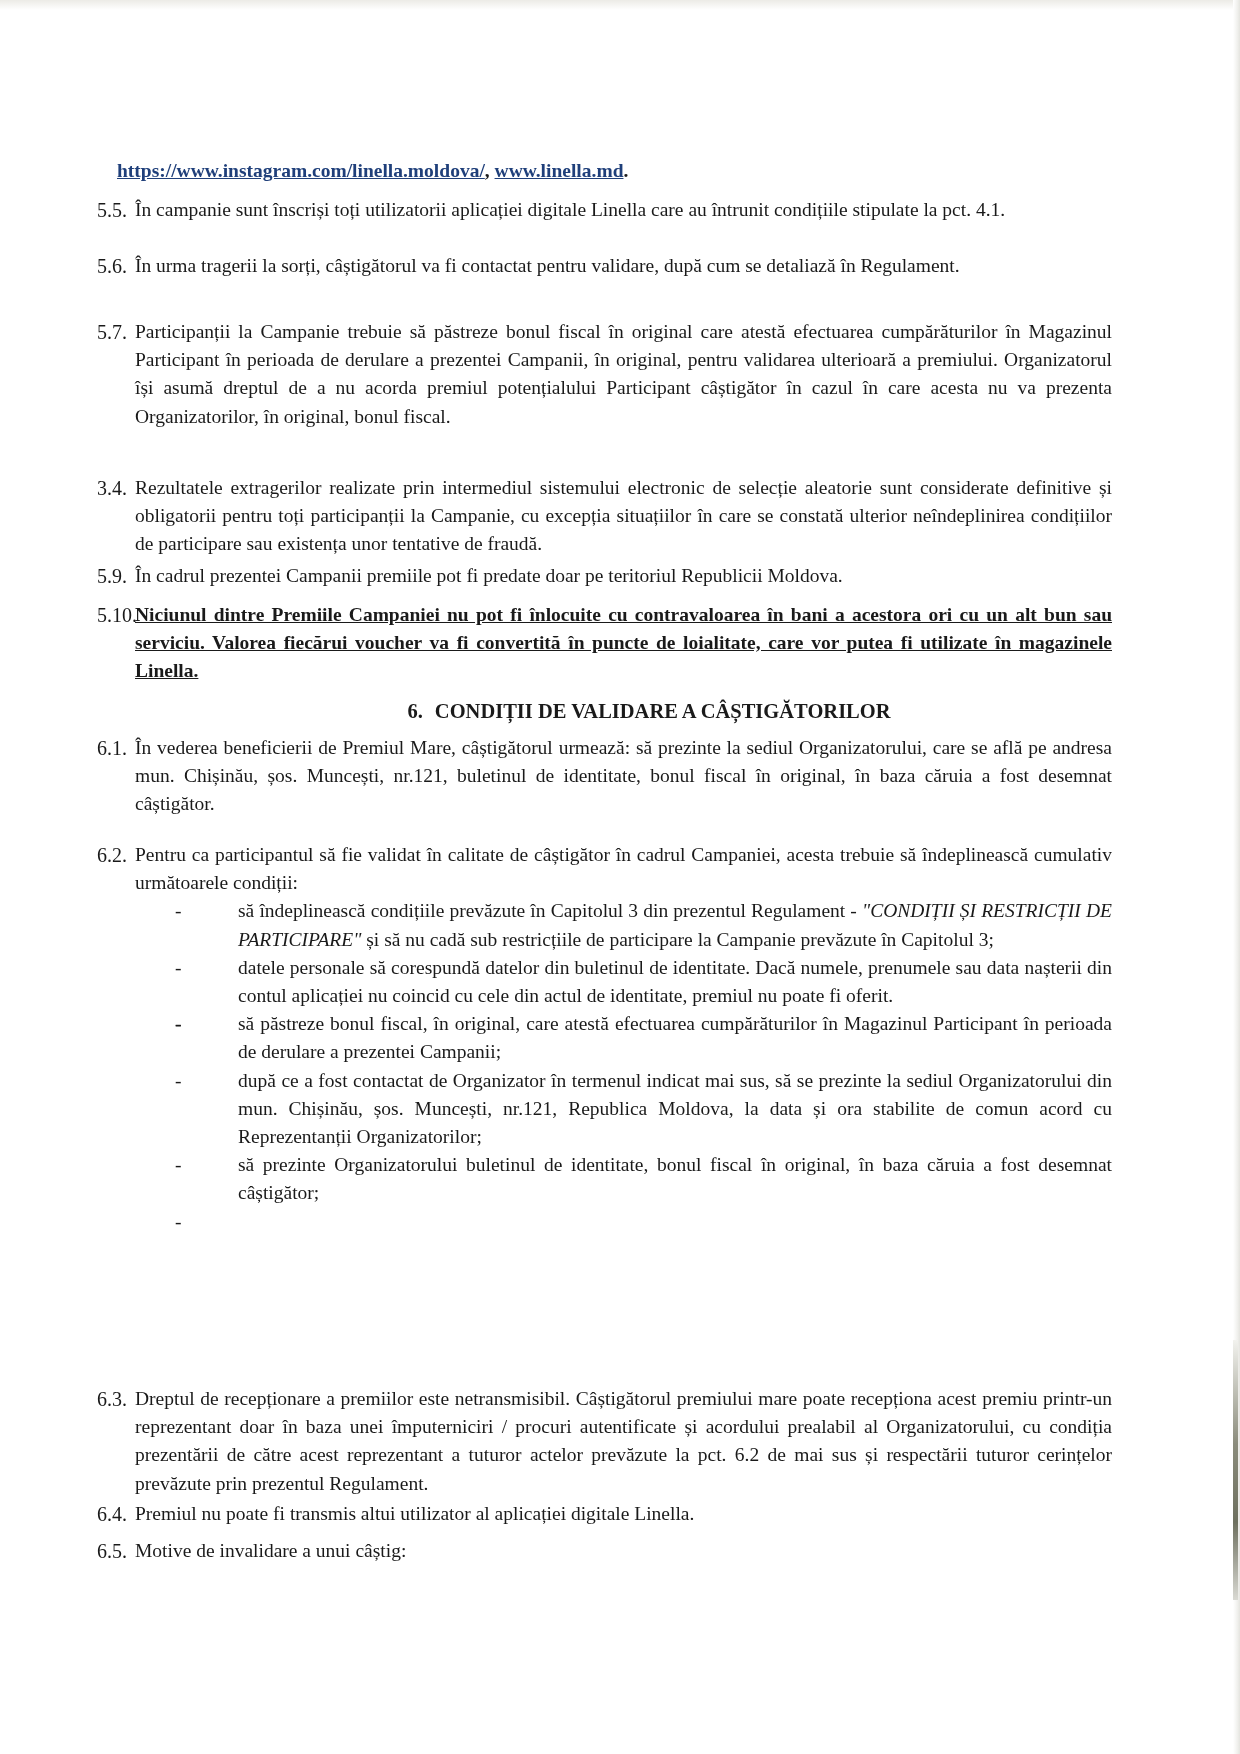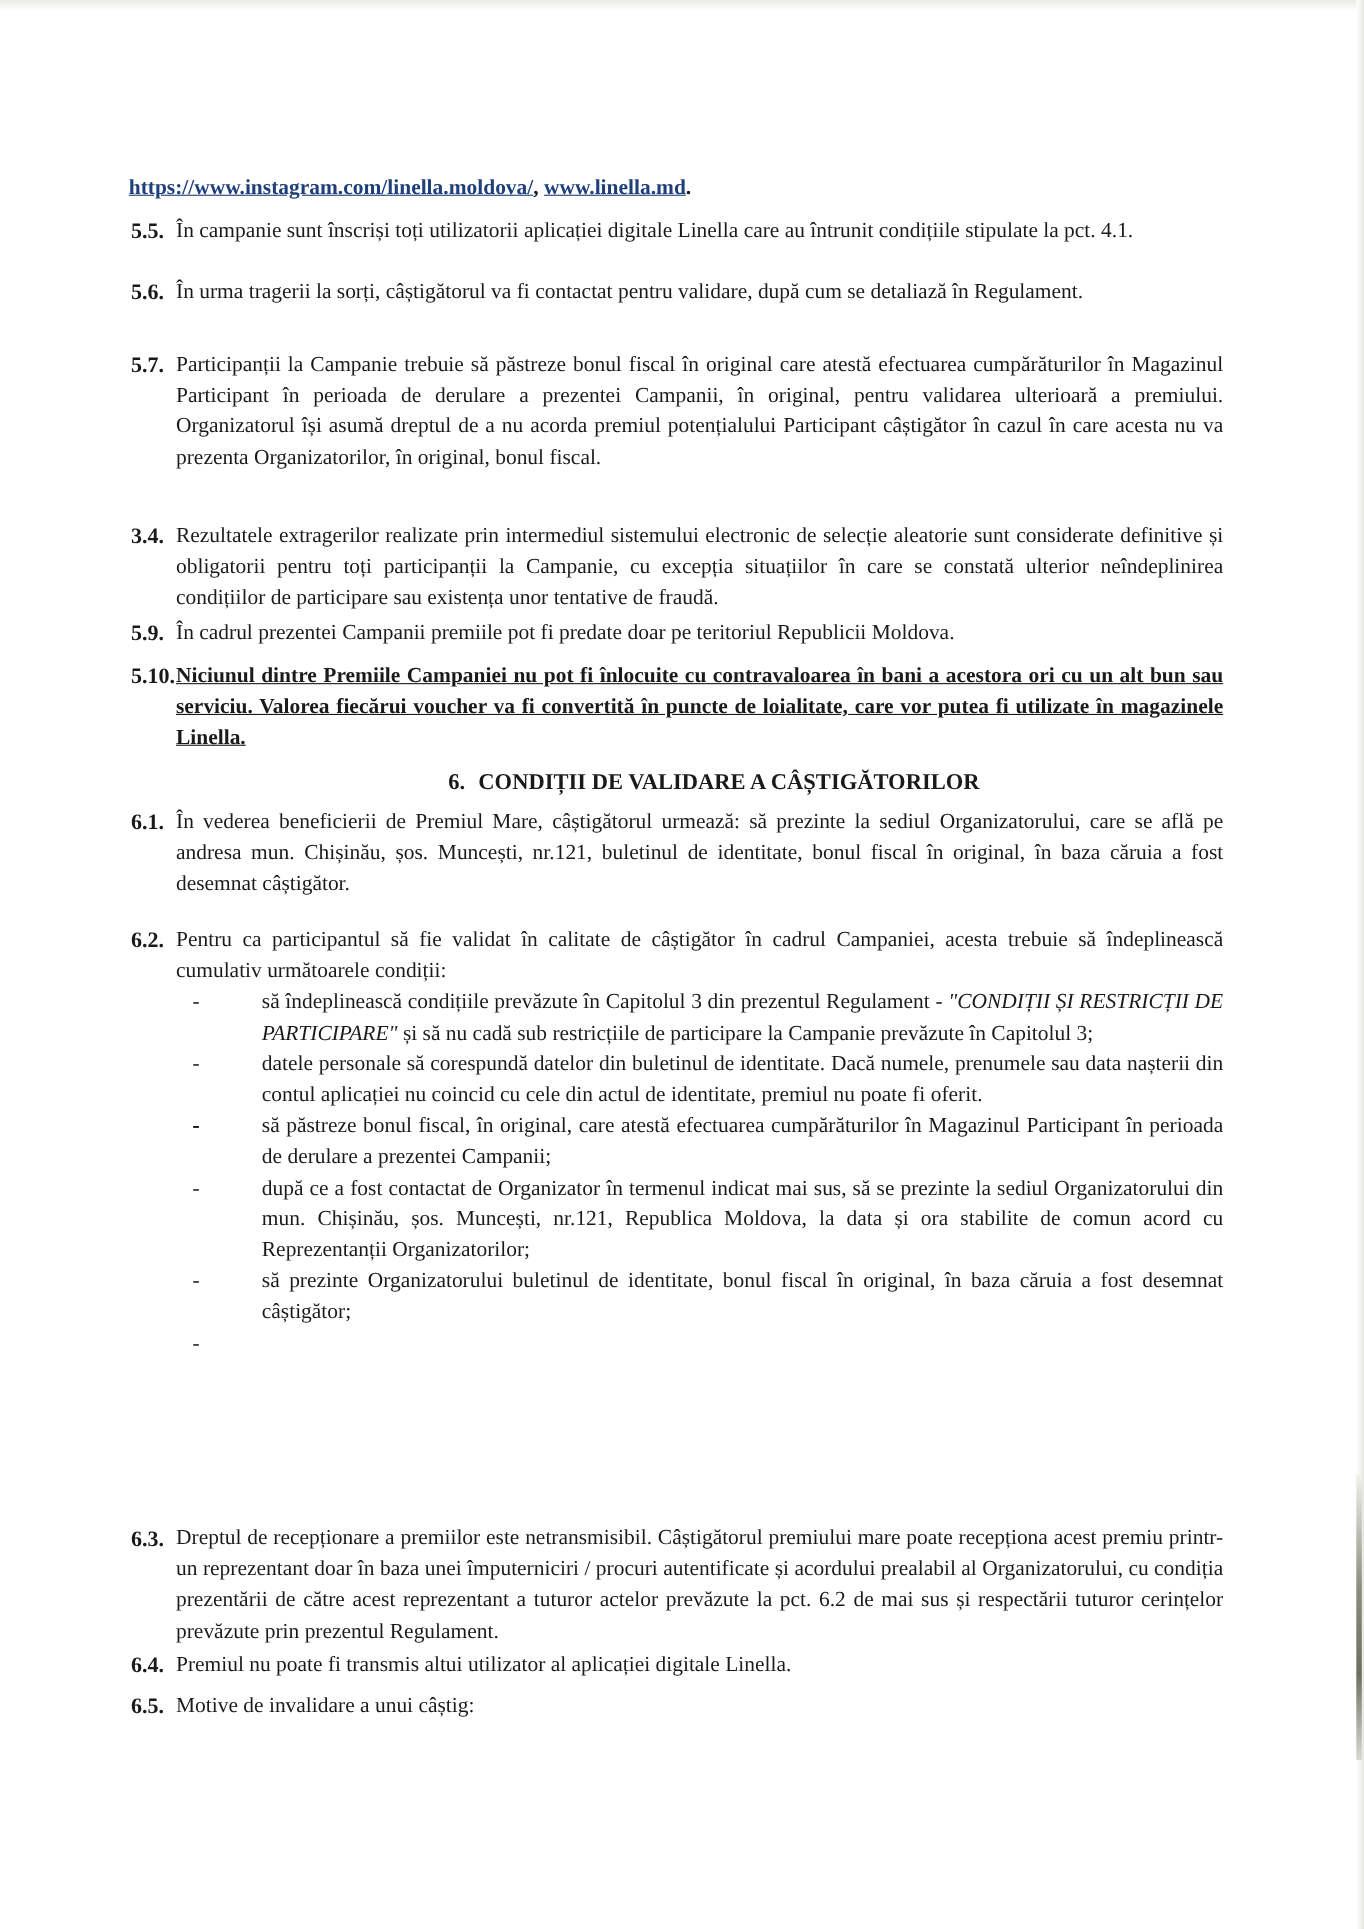--- a/index.html
+++ b/index.html
@@ -56,26 +56,25 @@
       position: absolute;
       left: 97px;
       width: 1015px;
       font-size: 19.5px;
       line-height: 28.2px;
     }
     .para .num {
       position: absolute;
       left: 0;
       top: 0;
-      font-weight: bold;
+      font-weight: normal;
       font-size: 20px;
-      margin-left: 22px;
     }
     .para .txt {
-      margin-left: 63px;
+      margin-left: 38px;
       text-align: justify;
     }
     .para .txt.bold-u {
       font-weight: bold;
       text-decoration: underline;
     }
     .bullets {
       margin: 0;
       padding: 0;
       list-style: none;

